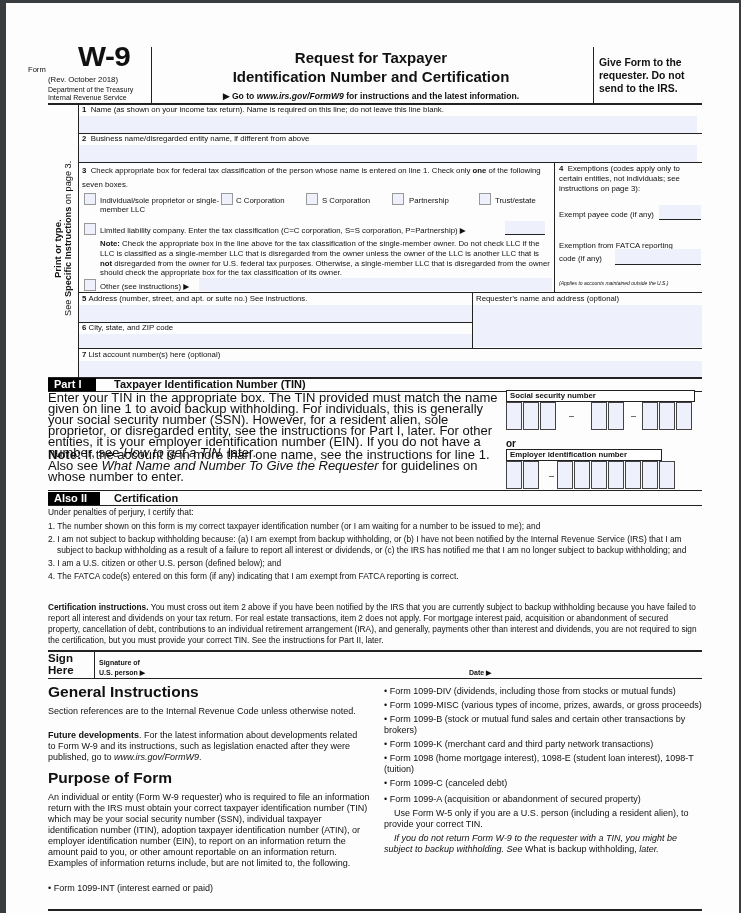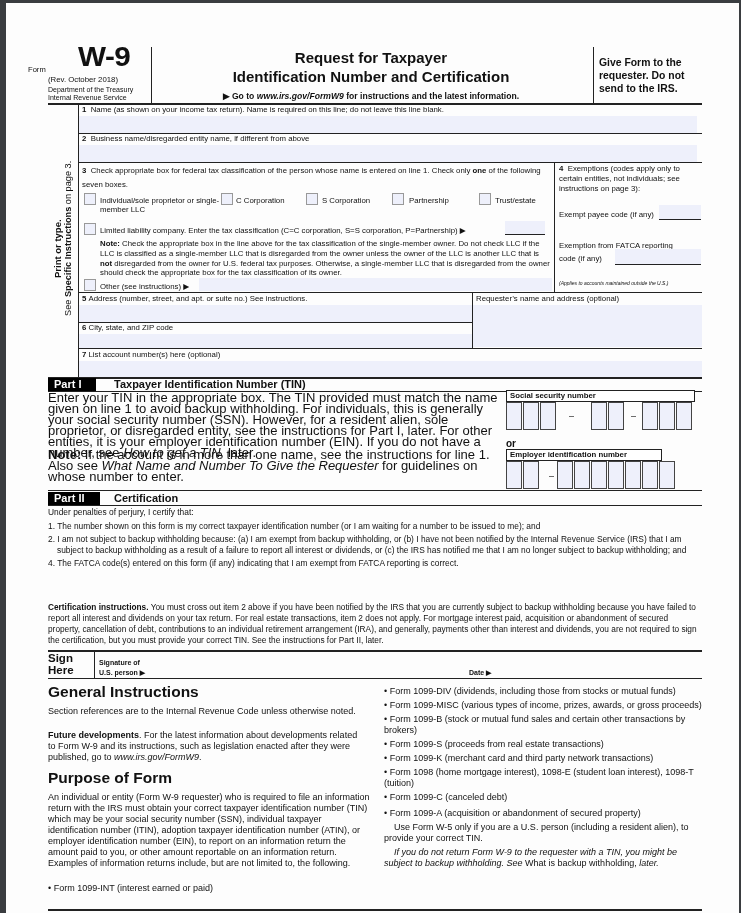--- a/index.html
+++ b/index.html
@@ -140,28 +140,29 @@
   <div class="tinbox" style="left:551px;top:458px;"></div>
   <div class="tinbox" style="left:568px;top:458px;"></div>
   <div class="tinbox" style="left:585px;top:458px;"></div>
   <div class="tinbox" style="left:602px;top:458px;"></div>
   <div class="tinbox" style="left:619px;top:458px;"></div>
   <div class="tinbox" style="left:636px;top:458px;"></div>
   <div class="tinbox" style="left:653px;top:458px;"></div>
 
   <div class="hl" style="left:42px;top:487px;width:654px;"></div>
 
-  <div class="parthdr" style="left:42px;top:489px;width:40px;">Part II</div>
+  <div class="parthdr" style="left:42px;top:489px;width:40px;">Also II</div>
   <div class="abs b" style="left:108px;top:489px;font-size:11px;line-height:13px;">Certification</div>
   <div class="hl" style="left:42px;top:502px;width:654px;"></div>
 
   <div class="abs" style="left:42px;top:504px;font-size:8.4px;">Under penalties of perjury, I certify that:</div>
   <div class="abs" style="left:42px;top:518px;width:652px;font-size:8.4px;line-height:11px;">
     <div style="margin-bottom:2px;">1. The number shown on this form is my correct taxpayer identification number (or I am waiting for a number to be issued to me); and</div>
     <div style="margin-bottom:2px;padding-left:9px;text-indent:-9px;">2. I am not subject to backup withholding because: (a) I am exempt from backup withholding, or (b) I have not been notified by the Internal Revenue Service (IRS) that I am subject to backup withholding as a result of a failure to report all interest or dividends, or (c) the IRS has notified me that I am no longer subject to backup withholding; and</div>
+    <div style="margin-bottom:2px;">3. I am a U.S. citizen or other U.S. person (defined below); and</div>
     <div>4. The FATCA code(s) entered on this form (if any) indicating that I am exempt from FATCA reporting is correct.</div>
   </div>
   <div class="abs" style="left:42px;top:599px;width:652px;font-size:8.3px;line-height:11px;"><span class="b">Certification instructions.</span><span> You must cross out item 2 above if you have been notified by the IRS that you are currently subject to backup withholding because you have failed to report all interest and dividends on your tax return. For real estate transactions, item 2 does not apply. For mortgage interest paid, acquisition or abandonment of secured property, cancellation of debt, contributions to an individual retirement arrangement (IRA), and generally, payments other than interest and dividends, you are not required to sign the certification, but you must provide your correct TIN. See the instructions for Part II, later.</span></div>
 
   <div class="hl" style="left:42px;top:647px;width:654px;height:1.5px;"></div>
   <div class="abs b" style="left:42px;top:649px;font-size:11.5px;line-height:12px;">
     <div>Sign</div>
       <div>Here</div>
   </div>
   <div class="vl" style="left:88px;top:648px;height:27px;"></div>
@@ -178,21 +179,20 @@
   <div class="abs body9" style="left:42px;top:703px;width:318px;">Section references are to the Internal Revenue Code unless otherwise noted.</div>
   <div class="abs body9" style="left:42px;top:727px;width:318px;"><span class="b">Future developments</span><span>. For the latest information about developments related to Form W-9 and its instructions, such as legislation enacted after they were published, go to </span><span class="i">www.irs.gov/FormW9</span><span>.</span></div>
   <div class="abs b" style="left:42px;top:766px;font-size:15.5px;line-height:18px;">Purpose of Form</div>
   <div class="abs body9" style="left:42px;top:789px;width:322px;">An individual or entity (Form W-9 requester) who is required to file an information return with the IRS must obtain your correct taxpayer identification number (TIN) which may be your social security number (SSN), individual taxpayer identification number (ITIN), adoption taxpayer identification number (ATIN), or employer identification number (EIN), to report on an information return the amount paid to you, or other amount reportable on an information return. Examples of information returns include, but are not limited to, the following.</div>
   <div class="abs body9" style="left:42px;top:880px;width:322px;">• Form 1099-INT (interest earned or paid)</div>
 
   <div class="abs body9" style="left:378px;top:683px;width:318px;">
     <div style="margin-bottom:3px;">• Form 1099-DIV (dividends, including those from stocks or mutual funds)</div>
     <div style="margin-bottom:3px;">• Form 1099-MISC (various types of income, prizes, awards, or gross proceeds)</div>
     <div style="margin-bottom:3px;">• Form 1099-B (stock or mutual fund sales and certain other transactions by brokers)</div>
-    <div style="margin-bottom:3px;">• Form 1099-S (proceeds from real estate transactions)</div>
     <div style="margin-bottom:3px;">• Form 1099-K (merchant card and third party network transactions)</div>
     <div style="margin-bottom:3px;">• Form 1098 (home mortgage interest), 1098-E (student loan interest), 1098-T (tuition)</div>
     <div style="margin-bottom:5px;">• Form 1099-C (canceled debt)</div>
     <div style="margin-bottom:3px;">• Form 1099-A (acquisition or abandonment of secured property)</div>
     <div style="margin-bottom:3px;text-indent:10px;">Use Form W-5 only if you are a U.S. person (including a resident alien), to provide your correct TIN.</div>
     <div style="text-indent:10px;"><span class="i">If you do not return Form W-9 to the requester with a TIN, you might be subject to backup withholding. See </span><span>What is backup withholding,</span><span class="i"> later.</span></div>
   </div>
 
   <div class="hl" style="left:42px;top:906px;width:654px;height:1.5px;"></div>
 </div>

